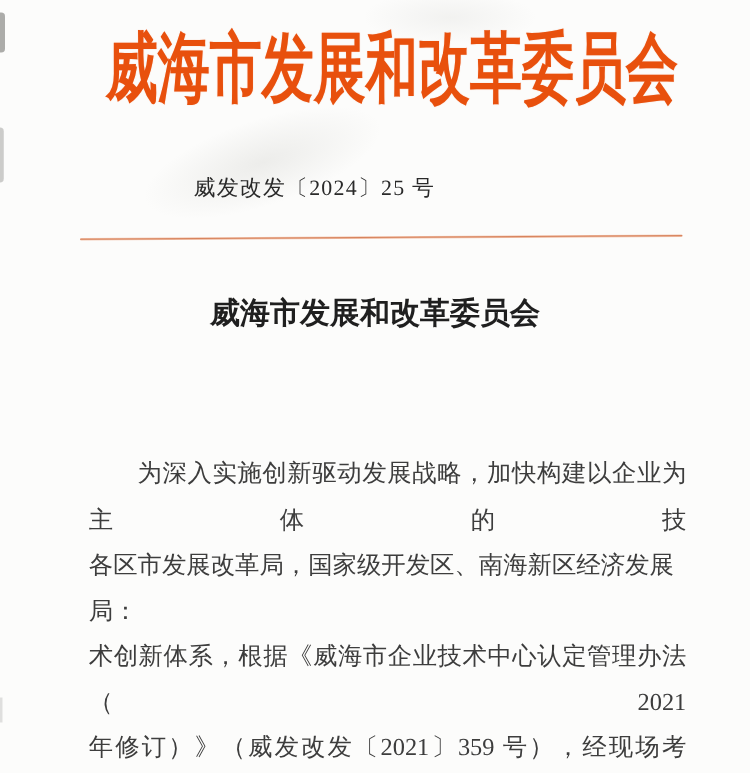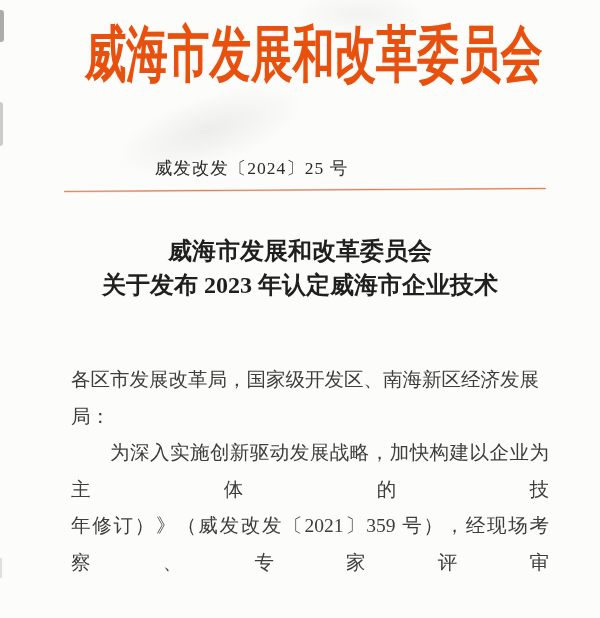--- a/index.html
+++ b/index.html
@@ -36,21 +36,21 @@
   .masthead .inner{
     display:inline-block;
     font-size:57px;font-weight:bold;
     color:var(--masthead-red,#e8500d);
     transform:scale(0.73,1.07);
     transform-origin:center top;
     letter-spacing:0px;
     text-shadow:0 0 1px rgba(232,80,13,0.35);
   }
   .doc-number{
-    position:absolute;top:156px;left:0;width:503px;
+    position:absolute;top:138px;left:0;width:503px;
     text-align:center;
     font-size:17.5px;color:#2a2a2a;letter-spacing:1px;
   }
   .divider{
     position:absolute;top:189px;left:64px;width:482px;height:2.4px;
     background:linear-gradient(to bottom,rgba(243,196,173,0.9),var(--divider,#d7835c) 45%,rgba(243,196,173,0.9));
     transform:rotate(-0.35deg);
     border-radius:2px;
   }
   .notice-title{
@@ -83,23 +83,23 @@
   <div class="masthead">
     <span class="inner">威海市发展和改革委员会</span>
   </div>
 
   <div class="doc-number">威发改发〔2024〕25 号</div>
 
   <div class="divider"></div>
 
   <div class="notice-title">
     <div class="t-line">威海市发展和改革委员会</div>
-    <div class="t-line">关于发布 2023 年认定威海市企业技术</div>
   </div>
 
   <div class="body-text">
+    <div class="line just indent">为深入实施创新驱动发展战略，加快构建以企业为主体的技</div>
     <div class="line">各区市发展改革局，国家级开发区、南海新区经济发展局：</div>
-    <div class="line just indent">为深入实施创新驱动发展战略，加快构建以企业为主体的技</div>
+    <div class="line just">术创新体系，根据《威海市企业技术中心认定管理办法（2021</div>
     <div class="line just">年修订）》（威发改发〔2021〕359 号），经现场考察、专家评审</div>
 
   </div>
 
 </div>
 
 </body></html>

